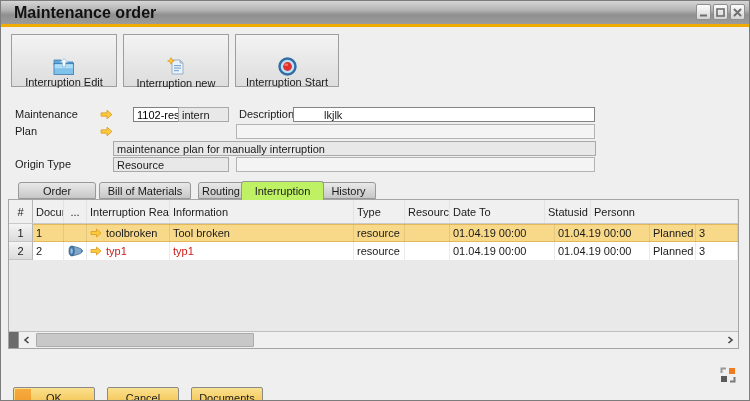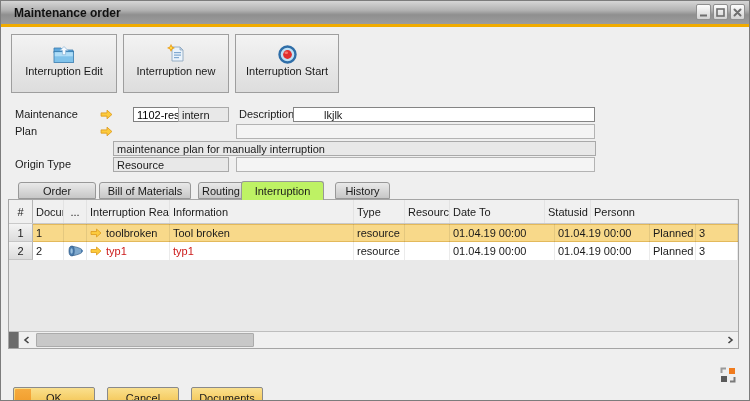--- a/index.html
+++ b/index.html
@@ -6,30 +6,30 @@
   html,body { width: 750px; height: 401px; }
   body { font-family: "Liberation Sans", sans-serif; font-size: 11px; color: #1a1a1a; }
 
   #window { position: relative; width: 750px; height: 401px; background: #EFEFEF;
             border: 1px solid #7c7c7c; overflow: hidden; }
 
   
   .titlebar { position: absolute; left: 0; top: 0; width: 100%; height: 23px;
     background: linear-gradient(#d6d6d6, #b3b3b3 40%, #8f8f8f 60%, #9c9c9c);
     display: flex; align-items: center; }
-  .title { margin-left: 13px; font-size: 12px; font-weight: 600; color: #111; }
+  .title { margin-left: 13px; font-size: 16px; font-weight: 600; color: #111; }
   .winbtns { position: absolute; right: 4px; top: 3px; display: flex; gap: 2px; }
   .winbtn { width: 15px; height: 16px; border: 1px solid #8f8f8f; border-radius: 2px;
     background: linear-gradient(#fdfdfd, #d2d2d2); display: flex; align-items: center; justify-content: center; }
   .goldline { position: absolute; left: 0; top: 23px; width: 100%; height: 3px; }
 
   
-  .toolbtn { position: absolute; top: 33px; height: 59px; width: 106px;
+  .toolbtn { position: absolute; top: 33px; height: 53px; width: 106px;
     background: linear-gradient(#f3f3f3, #dddddd); border: 1px solid #9e9e9e;
-    display: flex; flex-direction: column; align-items: center; padding-top: 8px; cursor: default; }
+    display: flex; flex-direction: column; align-items: center; padding-top: 22px; cursor: default; }
   .toolbtn .ticon { height: 22px; display: flex; align-items: center; }
   .toolbtn .tlabel { text-align: center; line-height: 13px; white-space: pre-line; width: 90px; }
 
   
   .flabel { position: absolute; left: 14px; line-height: 15px; }
   .field { position: absolute; height: 15px; line-height: 13px; padding: 1px 3px;
     border: 1px solid #a9a9a9; background: #E8E8E8; overflow: hidden; white-space: nowrap; }
   .field.white { background: #ffffff; border-color: #848484; padding-left: 30px; }
   .field.empty { background: #f4f4f4; border-color: #b3b3b3; }
   .linkarrow { position: absolute; width: 13px; height: 11px; }
@@ -164,21 +164,21 @@
   <div class="field" style="left:112px; top:140px; width:483px">maintenance plan for manually interruption</div>
 
   <div class="flabel" style="top:156px">Origin Type</div>
   <div class="field" style="left:112px; top:156px; width:116px">Resource</div>
   <div class="field empty" style="left:235px; top:156px; width:359px"></div>
 
   <div class="tab" style="left:17px; width:78px">Order</div>
   <div class="tab" style="left:98px; width:92px">Bill of Materials</div>
   <div class="tab" style="left:197px; width:46px">Routing</div>
   <div class="tab active" style="left:240px; width:83px">Interruption</div>
-  <div class="tab" style="left:334px; width:55px">History</div>
+  <div class="tab" style="left:320px; width:55px">History</div>
 
   <div class="grid">
     <div class="gr ghead">
       <div class="gc col-num">#</div>
       <div class="gc col-doc">Docum</div>
       <div class="gc col-ico">...</div>
       <div class="gc col-rea">Interruption Reaso</div>
       <div class="gc col-inf">Information</div>
       <div class="gc col-typ">Type</div>
       <div class="gc col-res">Resource</div>

